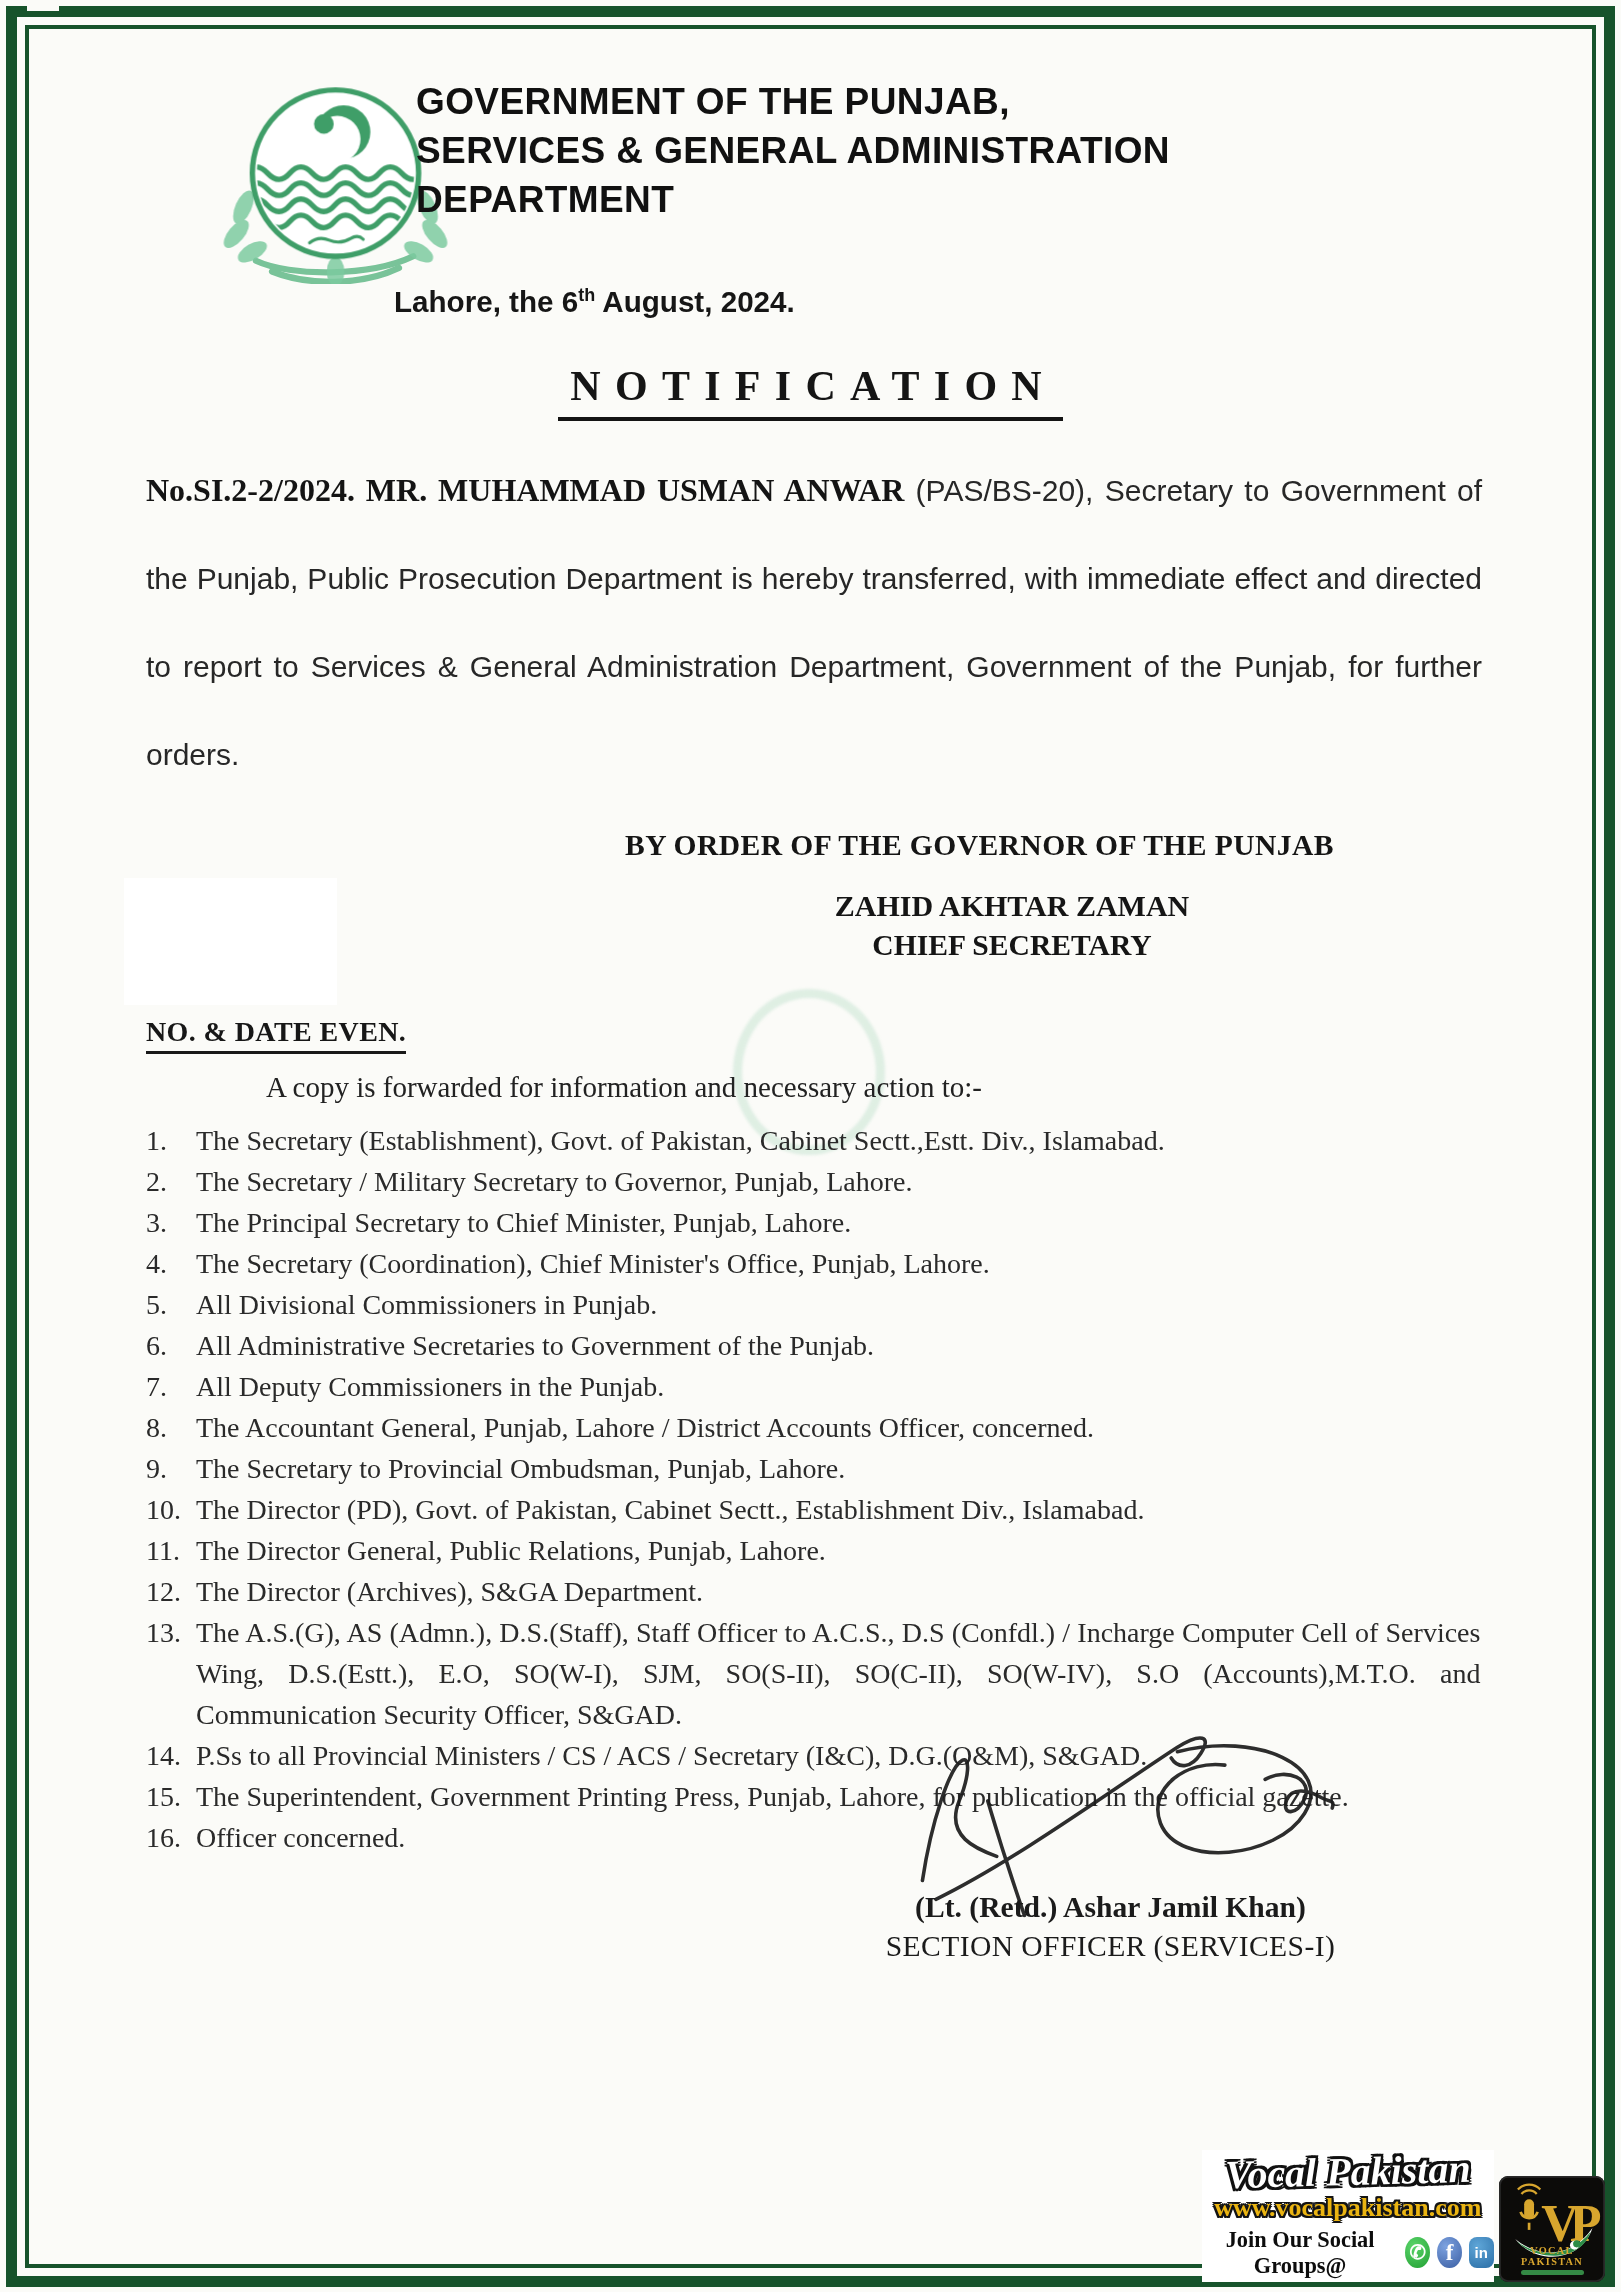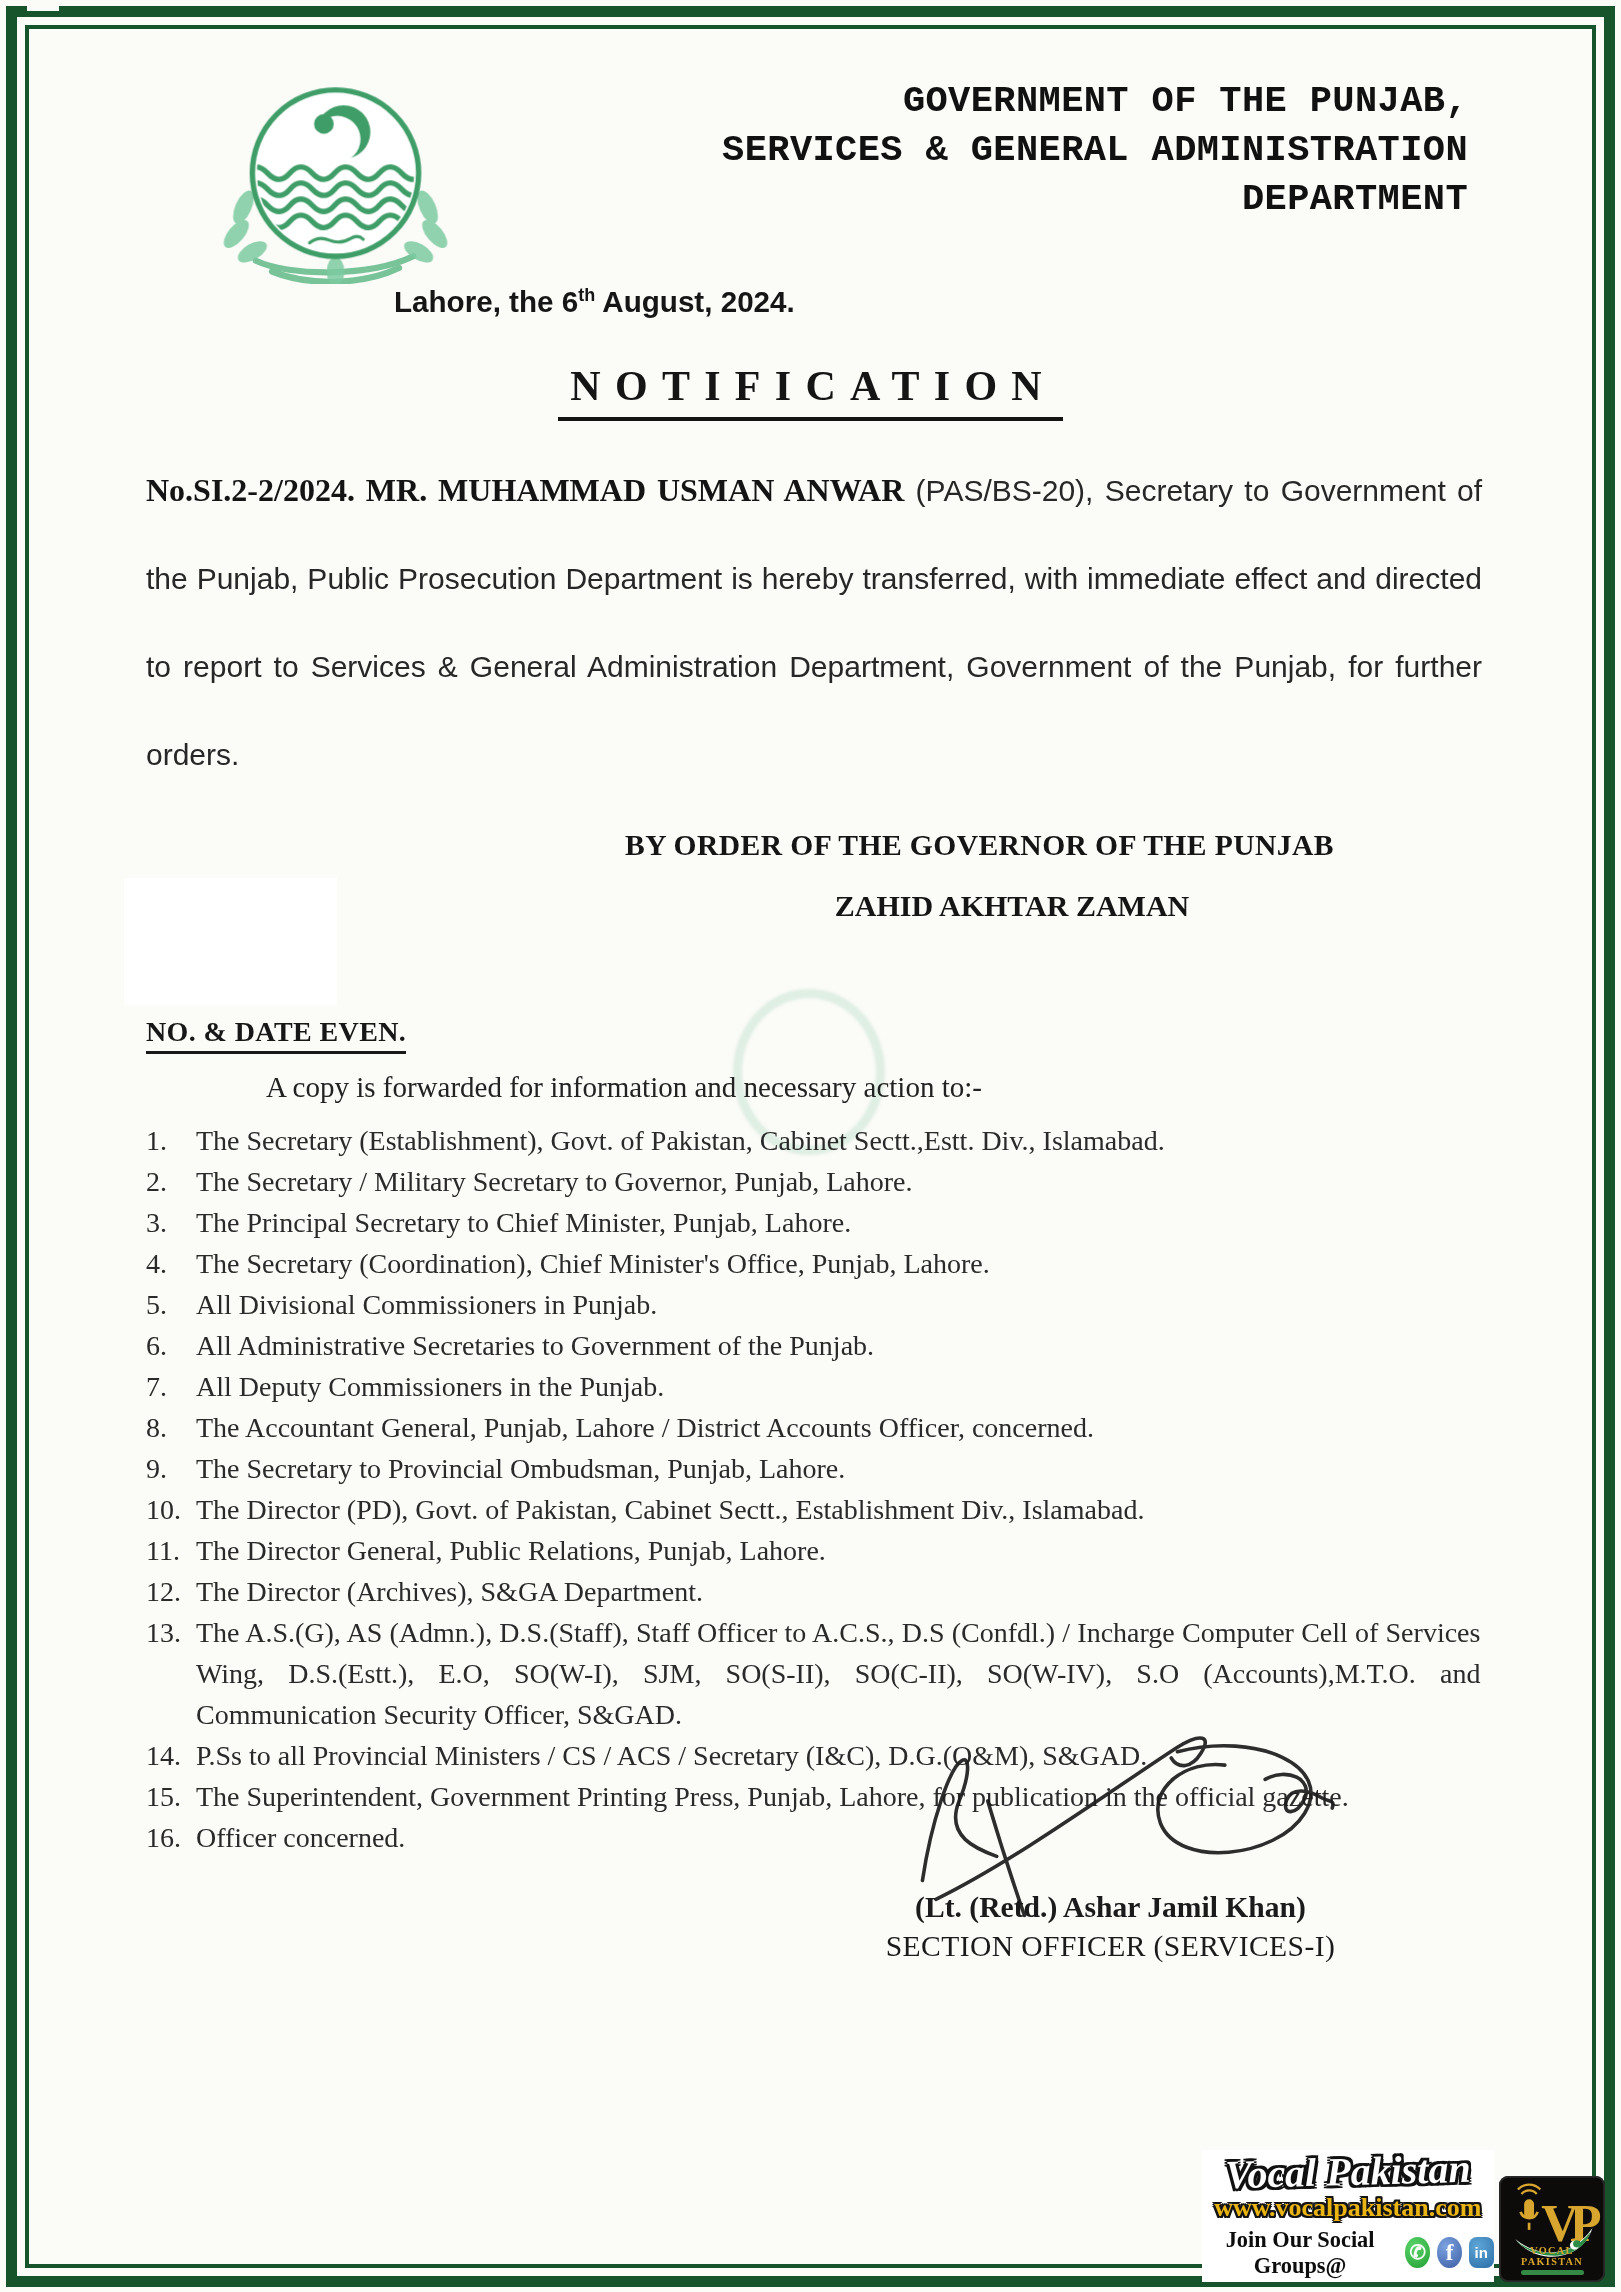--- a/index.html
+++ b/index.html
@@ -5,22 +5,22 @@
   html,body{margin:0;padding:0;background:#e8e8e8;}
   .page{position:relative;width:1621px;height:2293px;background:#fbfbf8;overflow:hidden;
         font-family:"Liberation Serif",serif;color:#1d1d1d;}
   
   .frame-outer{position:absolute;left:6.3px;top:6.3px;right:6.3px;bottom:6.3px;border:11.6px solid #17532b;pointer-events:none;}
   .frame-inner{position:absolute;left:25px;top:25px;right:25px;bottom:25px;border:4.5px solid #17532b;pointer-events:none;}
   .notch{position:absolute;left:27px;top:0;width:32px;height:10.7px;background:#fbfbf8;}
 
   
   .emblem{position:absolute;left:209px;top:73px;width:253px;height:211px;}
-  .hdr{position:absolute;left:384px;top:77px;width:1084px;text-align:right;
-       font-family:Liberation Mono, monospace;font-weight:bold;color:#111;}
+  .hdr{position:absolute;left:416px;top:77px;width:1084px;text-align:left;
+       font-family:Liberation Sans, sans-serif;font-weight:bold;color:#111;}
   .hdr .l{font-size:37px;line-height:49px;letter-spacing:0.4px;}
   .hdr-date{position:absolute;left:394px;top:285px;width:1084px;text-align:left;
        font-family:"Liberation Sans",sans-serif;font-weight:bold;font-size:29.6px;color:#161616;}
   .hdr-date sup{font-size:18px;}
 
   .notif{position:absolute;left:0;top:362px;width:1621px;text-align:center;}
   .notif span{display:inline-block;font-size:42px;font-weight:bold;letter-spacing:.34em;
        padding:0 7.2px 7.2px 12.5px;border-bottom:4.5px solid #141414;color:#151515;}
 
   
@@ -140,20 +140,21 @@
   <div class="body-par">
     <span class="ref">No.SI.2-2/2024. MR. MUHAMMAD USMAN ANWAR</span><span> (PAS/BS-20), Secretary to Government of the Punjab, Public Prosecution Department is hereby transferred, with immediate effect and directed to report to Services &amp; General Administration Department, Government of the Punjab, for further orders.</span>
   </div>
 
   <div class="by-order">BY ORDER OF THE GOVERNOR OF THE PUNJAB</div>
 
   <div class="white-patch"></div>
 
   <div class="signatory">
     <div class="nm">ZAHID AKHTAR ZAMAN</div>
+    <div class="tl">CHIEF SECRETARY</div>
   </div>
 
   <div class="no-date">NO. &amp; DATE EVEN.</div>
 
   <div class="watermark"></div>
 
   <div class="copy-line">A copy is forwarded for information and necessary action to:-</div>
 
   <div class="recips">
     <div class="row">

